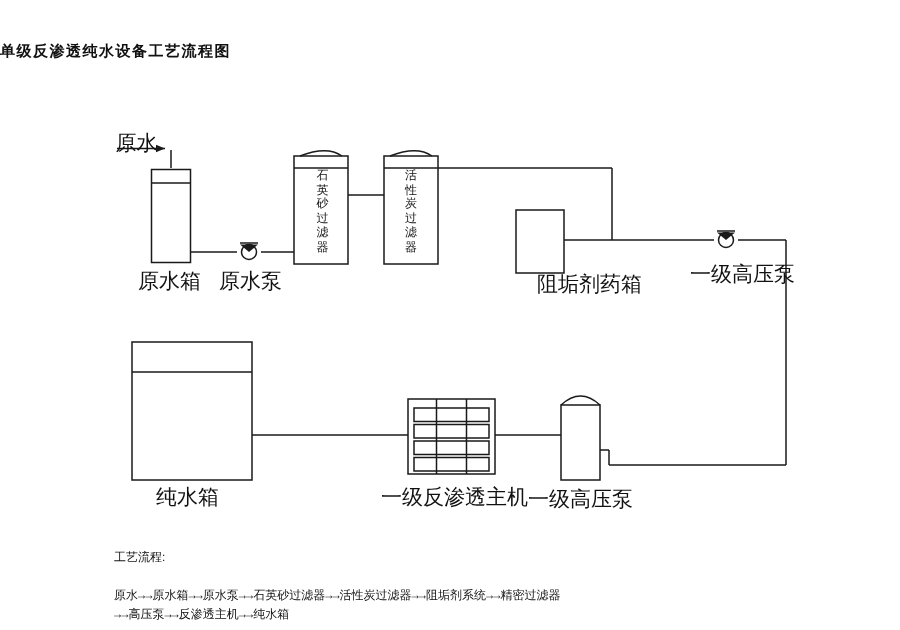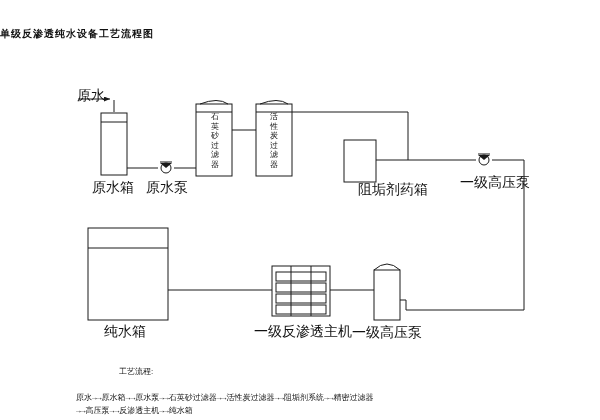--- a/index.html
+++ b/index.html
@@ -60,21 +60,20 @@
     position: absolute;
     left: 76px;
     top: 352px;
     font-size: 8px;
     line-height: 13px;
     color: #111111;
     white-space: pre-line;
   }
   #legend .legend-title {
     display: block;
-    margin-left: 43px;
   }
   #legend .legend-flow {
     display: block;
     max-width: 300px;
     font-family: Liberation Mono, monospace;
   }
 </style>
 </head>
 <body>
 

